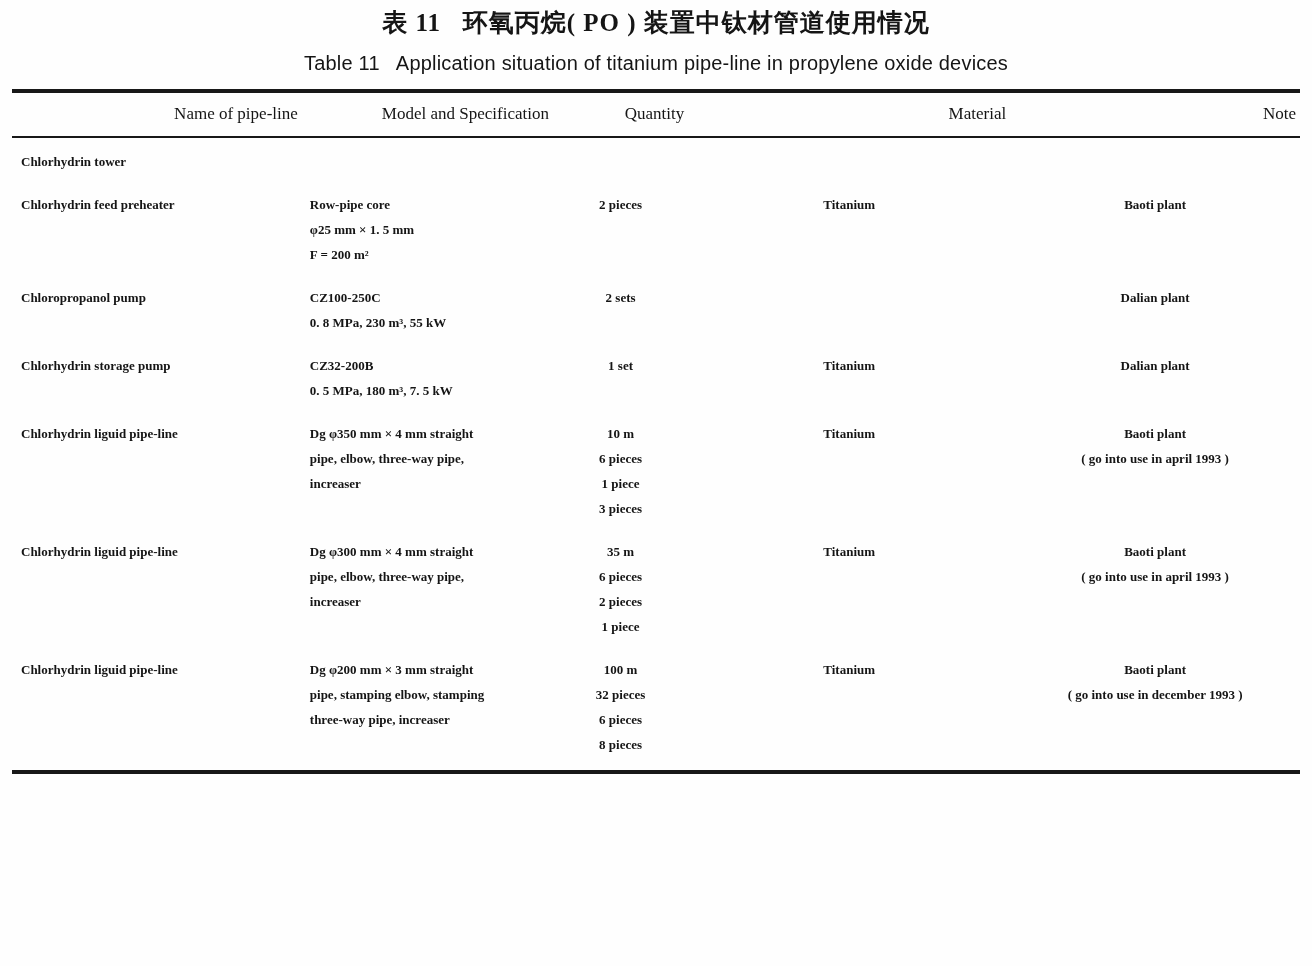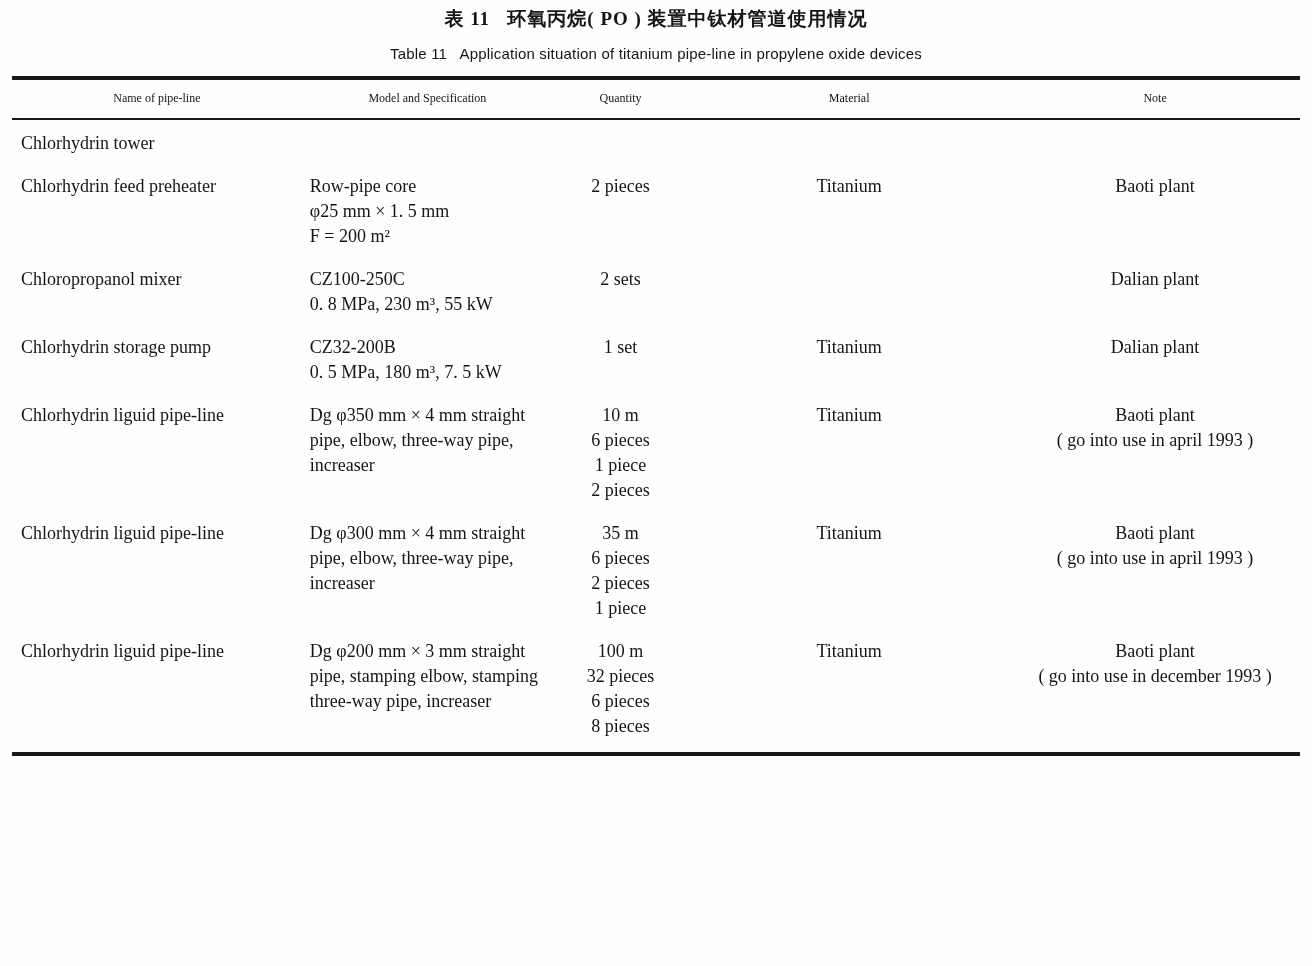--- a/index.html
+++ b/index.html
@@ -12,61 +12,62 @@
   .page {
     position: relative;
     width: 1312px;
     height: 966px;
     background: #fefefe;
     overflow: hidden;
   }
   .title-zh {
     text-align: center;
     padding-top: 6px;
-    font-size: 19px;
+    font-size: 25px;
     font-weight: bold;
     font-family: "Liberation Serif", serif;
     white-space: pre;
     letter-spacing: 1px;
   }
   .title-en {
     text-align: center;
     margin-top: 13px;
-    font-size: 15px;
+    font-size: 20px;
     font-family: "Liberation Sans", sans-serif;
     white-space: pre;
     letter-spacing: 0.2px;
   }
   table.data-table {
     width: 1288px;
     margin: 14px 12px 0 12px;
     border-collapse: collapse;
     table-layout: fixed;
     border-top: 4px solid #181818;
     border-bottom: 4px solid #181818;
   }
   col.c1 { width: 22.5%; }
   col.c2 { width: 19.5%; }
   col.c3 { width: 10.5%; }
   col.c4 { width: 25.0%; }
   col.c5 { width: 22.5%; }
   thead th {
     font-weight: normal;
-    font-size: 12px;
-    text-align: center;
+    font-size: 17px;
+    text-align: right;
     padding: 11px 4px 12px 4px;
     border-bottom: 2.5px solid #181818;
     font-family: "Liberation Serif", serif;
   }
   tbody td {
     vertical-align: top;
-    font-size: 18px;
+    font-size: 13px;
     line-height: 25px;
     padding: 9px 8px 9px 8px;
     white-space: pre-line;
+    font-weight: bold;
   }
   td.cell-name   { text-align: left; padding-left: 9px; }
   td.cell-spec   { text-align: left; }
   td.cell-qty    { text-align: center; }
   td.cell-mat    { text-align: center; }
   td.cell-note   { text-align: center; }
   tbody tr:first-child td { padding-top: 11px; }
   tbody tr:last-child td  { padding-bottom: 13px; }
 </style>
 </head>
@@ -105,21 +106,21 @@
       <tr>
         <td class="cell-name">Chlorhydrin feed preheater</td>
         <td class="cell-spec">Row-pipe core
 φ25 mm × 1. 5 mm
 F = 200 m²</td>
         <td class="cell-qty">2 pieces</td>
         <td class="cell-mat">Titanium</td>
         <td class="cell-note">Baoti plant</td>
       </tr>
       <tr>
-        <td class="cell-name">Chloropropanol mixer</td>
+        <td class="cell-name">Chloropropanol pump</td>
         <td class="cell-spec">CZ100-250C
 0. 8 MPa, 230 m³, 55 kW</td>
         <td class="cell-qty">2 sets</td>
         <td class="cell-mat"></td>
         <td class="cell-note">Dalian plant</td>
       </tr>
       <tr>
         <td class="cell-name">Chlorhydrin storage pump</td>
         <td class="cell-spec">CZ32-200B
 0. 5 MPa, 180 m³, 7. 5 kW</td>
@@ -128,21 +129,21 @@
         <td class="cell-note">Dalian plant</td>
       </tr>
       <tr>
         <td class="cell-name">Chlorhydrin liguid pipe-line</td>
         <td class="cell-spec">Dg φ350 mm × 4 mm straight
 pipe, elbow, three-way pipe,
 increaser</td>
         <td class="cell-qty">10 m
 6 pieces
 1 piece
-2 pieces</td>
+3 pieces</td>
         <td class="cell-mat">Titanium</td>
         <td class="cell-note">Baoti plant
 ( go into use in april 1993 )</td>
       </tr>
       <tr>
         <td class="cell-name">Chlorhydrin liguid pipe-line</td>
         <td class="cell-spec">Dg φ300 mm × 4 mm straight
 pipe, elbow, three-way pipe,
 increaser</td>
         <td class="cell-qty">35 m

